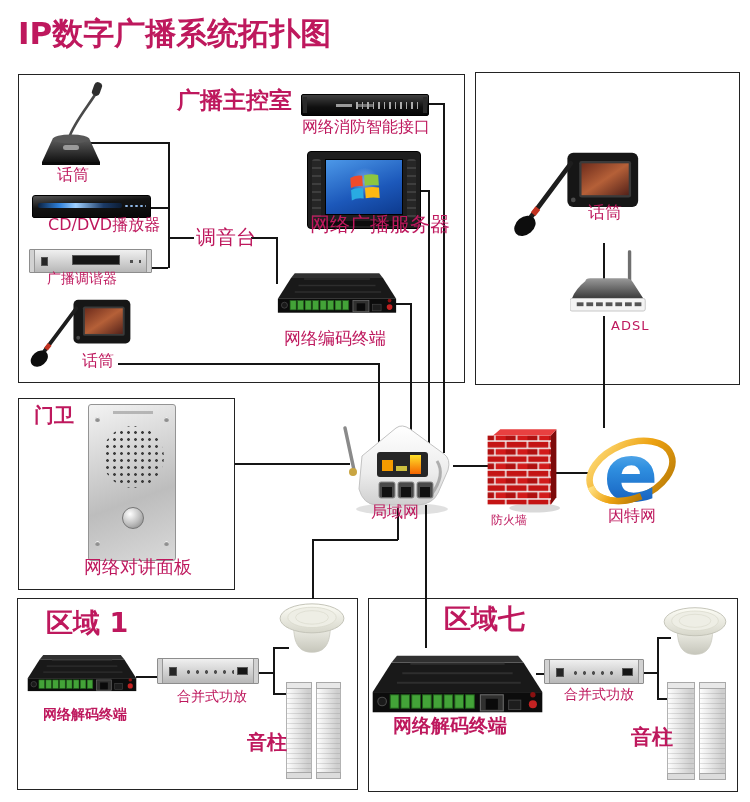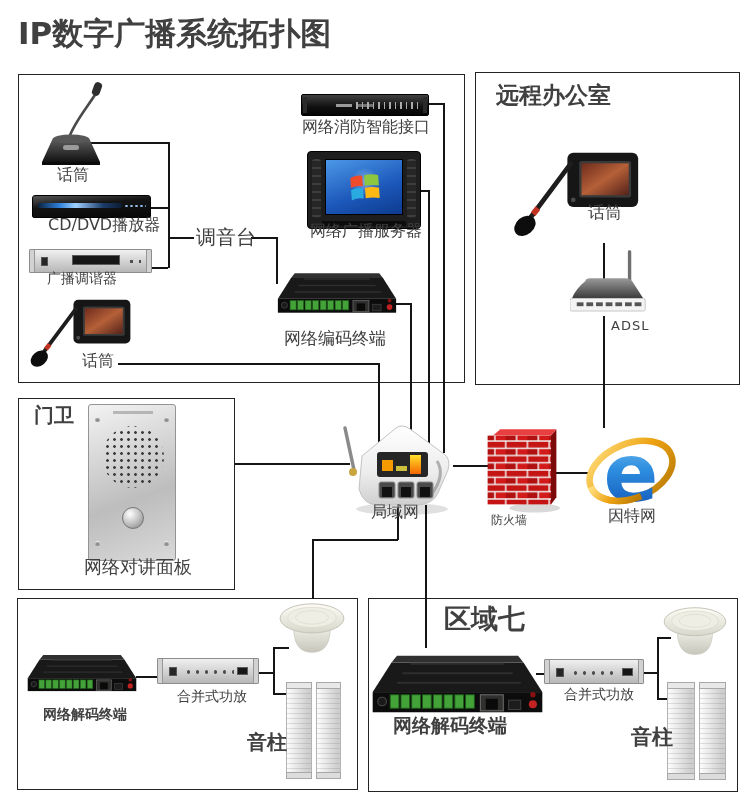--- a/index.html
+++ b/index.html
@@ -3,21 +3,21 @@
 <meta charset="utf-8">
 <style>
   *{margin:0;padding:0;box-sizing:border-box}
   html,body{background:#fff}
   body{font-family:"DejaVu Sans","Liberation Sans",sans-serif;color:#111}
   #canvas{position:relative;width:750px;height:802px;background:#fff;overflow:hidden}
   .box{position:absolute;border:1.5px solid #232323;background:transparent}
   .hl,.vl{position:absolute;background:#151515}
   .hl{height:1.5px}
   .vl{width:1.5px}
-  .lbl{position:absolute;white-space:nowrap;line-height:1.12;color:#404040}
+  .lbl{position:absolute;white-space:nowrap;line-height:1.12;color:#be185d}
   .sec{font-weight:bold}
   .dev{position:absolute}
   
   .dvd{background:linear-gradient(175deg,#565656,#141414 40%,#070707);border-radius:3px 3px 2px 2px;border:1px solid #000}
   .dvd .stripe{position:absolute;left:5px;right:28px;top:7px;height:5px;background:linear-gradient(90deg,#0c2240,#2e7fd8 25%,#9fd0ff 45%,#1b3a66 78%,#0c1c33);border-radius:2px}
   .dvd .btns{position:absolute;right:4px;top:7px;width:22px;height:6px;background-image:radial-gradient(circle,#8fb8e8 1px,transparent 1.4px);background-size:5px 6px}
   
   .rack{background:linear-gradient(#f0f0f0,#b7b7b7);border:1px solid #8d8d8d;border-radius:1px}
   .rack .ear{position:absolute;top:0;bottom:0;width:5px;background:#d2d2d2;}
   .rack .ear.l{left:0;border-right:1px solid #979797}
@@ -372,40 +372,41 @@
     <ellipse cx="35" cy="19" rx="33" ry="15" fill="url(#gFlange)" stroke="#c2c2b6" stroke-width="1"></ellipse>
     <ellipse cx="35" cy="18" rx="25" ry="10.5" fill="#eeeee5" stroke="#d9d9cc" stroke-width="0.8"></ellipse>
     <ellipse cx="35" cy="18" rx="17" ry="7" fill="none" stroke="#dcdccf" stroke-width="0.8"></ellipse>
   </svg>
 
   <div class="dev col" style="left:667px;top:682px;width:28px;height:98px"></div>
   <div class="dev col" style="left:699px;top:682px;width:27px;height:98px"></div>
 
   <div class="lbl sec" style="left:18px;top:16px;font-size:31px">IP数字广播系统拓扑图</div>
 
+  <div class="lbl sec" style="left:177px;top:88px;font-size:23px">广播主控室</div>
   <div class="lbl" style="left:57px;top:166px;font-size:16px">话筒</div>
   <div class="lbl" style="left:48px;top:216px;font-size:16px">CD/DVD播放器</div>
   <div class="lbl" style="left:47px;top:271px;font-size:14px">广播调谐器</div>
   <div class="lbl" style="left:196px;top:226px;font-size:20px">调音台</div>
   <div class="lbl" style="left:302px;top:118px;font-size:16px">网络消防智能接口</div>
-  <div class="lbl" style="left:310px;top:222px;font-size:16px">网络广播服务器</div>
+  <div class="lbl" style="left:310px;top:213px;font-size:20px">网络广播服务器</div>
   <div class="lbl" style="left:284px;top:329px;font-size:17px">网络编码终端</div>
   <div class="lbl" style="left:82px;top:352px;font-size:16px">话筒</div>
 
-  <div class="lbl sec" style="left:496px;top:83px;font-size:23px">远程办公室</div>
   <div class="lbl" style="left:588px;top:203px;font-size:17px">话筒</div>
   <div class="lbl" style="left:611px;top:319px;font-size:13px;letter-spacing:1px">ADSL</div>
 
   <div class="lbl sec" style="left:34px;top:404px;font-size:20px">门卫</div>
   <div class="lbl" style="left:84px;top:557px;font-size:18px">网络对讲面板</div>
 
   <div class="lbl" style="left:371px;top:503px;font-size:16px">局域网</div>
   <div class="lbl" style="left:491px;top:514px;font-size:12px">防火墙</div>
   <div class="lbl" style="left:608px;top:507px;font-size:16px">因特网</div>
 
+  <div class="lbl sec" style="left:46px;top:608px;font-size:27px">区域 1</div>
   <div class="lbl" style="left:43px;top:707px;font-size:14px;font-weight:600">网络解码终端</div>
   <div class="lbl" style="left:177px;top:689px;font-size:14px">合并式功放</div>
   <div class="lbl" style="left:247px;top:731px;font-size:20px;font-weight:600">音柱</div>
 
   <div class="lbl sec" style="left:444px;top:604px;font-size:27px">区域七</div>
   <div class="lbl" style="left:393px;top:715px;font-size:19px;font-weight:600">网络解码终端</div>
   <div class="lbl" style="left:564px;top:687px;font-size:14px">合并式功放</div>
   <div class="lbl" style="left:631px;top:726px;font-size:21px;font-weight:600">音柱</div>
 
 </div>

